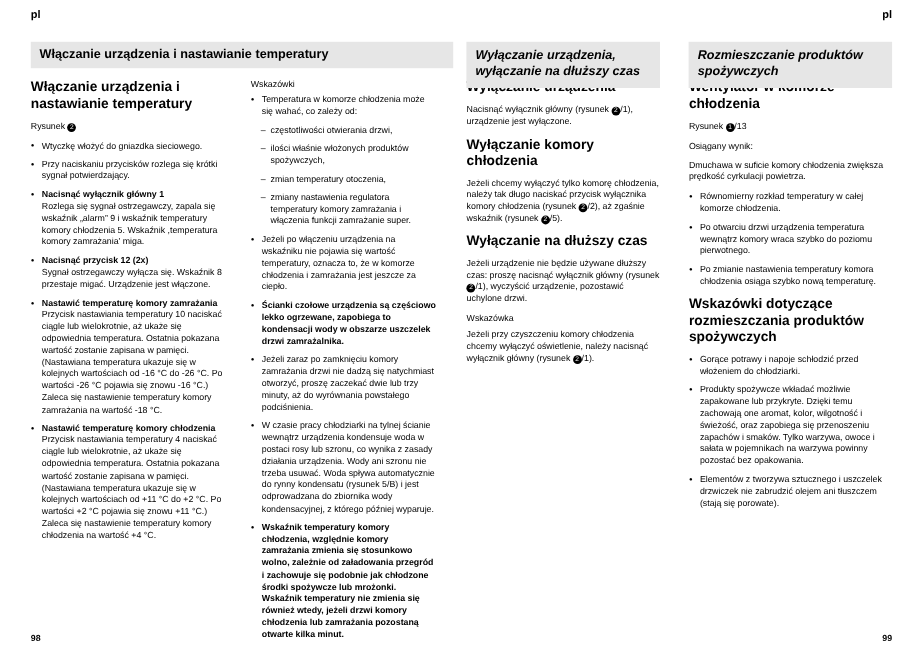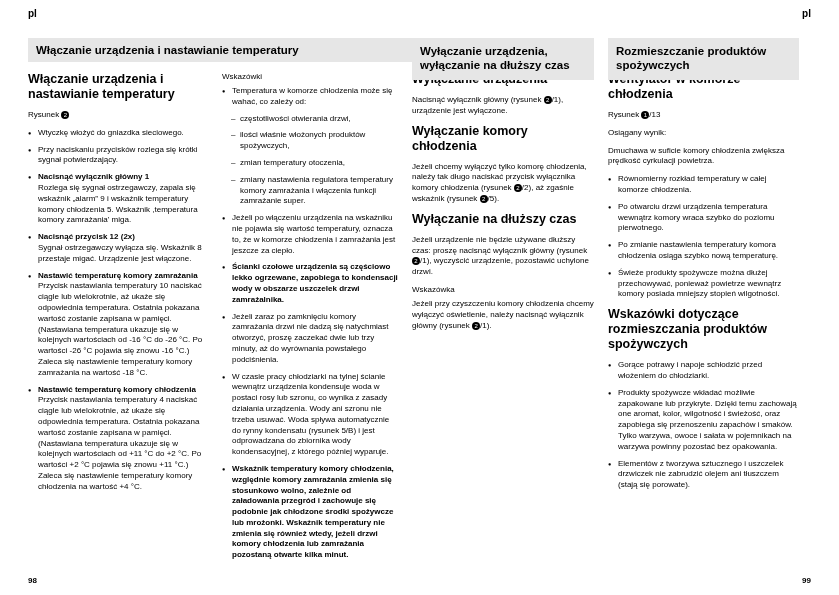--- a/index.html
+++ b/index.html
@@ -20,39 +20,39 @@
     font-size:10px;font-weight:bold;
     color:#000;
   }
   .lang-left{position:absolute;left:28px;top:8px;}
   .lang-right{position:absolute;right:28px;top:8px;}
 
   .columns{
     position:absolute;
     left:28px;right:28px;top:38px;bottom:34px;
     display:flex;
-    gap:0;
+    gap:12px;
   }
   .col{
     box-sizing:border-box;
   }
   .colA{width:194px;padding-right:10px;}
   .colB{width:190px;padding-right:14px;}
   .colC{width:196px;padding-right:14px;}
   .colD{width:191px;}
 
   .banner{
     background:#e6e6e6;
     font-size:11.5px;
     font-weight:bold;
     padding:6px 8px;
     margin-bottom:12px;
     line-height:1.25;
   }
-  .banner.two-line{min-height:30px;}
+  .banner.two-line{min-height:30px;font-style:italic;}
   .banner-span2{
     position:absolute;
     left:0;top:0;width:384px;
     background:#e6e6e6;
     font-size:11.5px;font-weight:bold;
     padding:6px 8px;
     box-sizing:border-box;
   }
   h2{
     font-size:12.5px;
@@ -197,21 +197,20 @@
         <div class="banner two-line">Rozmieszczanie produktów spożywczych</div>
       </div>
       <h2>Wentylator w komorze chłodzenia</h2>
       <p><span>Rysunek</span> <span class="num">1</span><span>/13</span></p>
       <p>Osiągany wynik:</p>
       <p>Dmuchawa w suficie komory chłodzenia zwiększa prędkość cyrkulacji powietrza.</p>
       <ul>
         <li class="bullet">Równomierny rozkład temperatury w całej komorze chłodzenia.</li>
         <li class="bullet">Po otwarciu drzwi urządzenia temperatura wewnątrz komory wraca szybko do poziomu pierwotnego.</li>
         <li class="bullet">Po zmianie nastawienia temperatury komora chłodzenia osiąga szybko nową temperaturę.</li>
-        <li class="bullet">Świeże produkty spożywcze można dłużej przechowywać, ponieważ powietrze wewnątrz komory posiada mniejszy stopień wilgotności.</li>
       </ul>
       <h2 class="sub">Wskazówki dotyczące rozmieszczania produktów spożywczych</h2>
       <ul>
         <li class="bullet">Gorące potrawy i napoje schłodzić przed włożeniem do chłodziarki.</li>
         <li class="bullet">Produkty spożywcze wkładać możliwie zapakowane lub przykryte. Dzięki temu zachowają one aromat, kolor, wilgotność i świeżość, oraz zapobiega się przenoszeniu zapachów i smaków. Tylko warzywa, owoce i sałata w pojemnikach na warzywa powinny pozostać bez opakowania.</li>
         <li class="bullet">Elementów z tworzywa sztucznego i uszczelek drzwiczek nie zabrudzić olejem ani tłuszczem (stają się porowate).</li>
       </ul>
     </div>
 
   </div>

